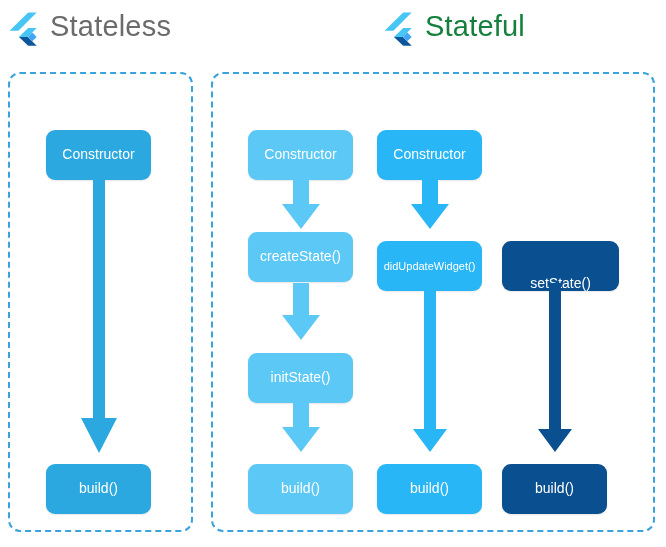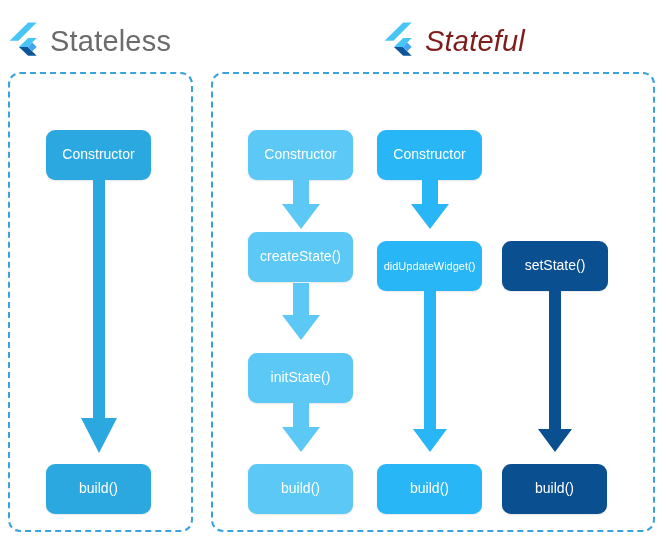--- a/index.html
+++ b/index.html
@@ -17,21 +17,21 @@
     width: 666px;
     height: 547px;
     background: #ffffff;
     overflow: hidden;
   }
 
   
   .section-head {
     position: absolute;
     display: flex;
-    align-items: flex-end;
+    align-items: flex-start;
     gap: 12px;
     height: 44px;
   }
   .flutter-logo {
     width: 30px;
     height: 34px;
     flex: 0 0 auto;
     display: block;
   }
   .section-title {
@@ -92,21 +92,21 @@
     <div class="section-title" style="color: rgb(107, 107, 107);">Stateless</div>
   </div>
 
   <div class="section-head" style="left:383px; top:12px;">
     <svg class="flutter-logo" viewBox="0 0 30 36">
       <polygon points="20.5,0.5 29.5,0.5 10.2,19.8 0.8,19.8" fill="#47c5f4"></polygon>
       <polygon points="20.5,17.0 29.5,17.0 20.1,26.4 10.7,26.4" fill="#47c5f4"></polygon>
       <polygon points="10.7,26.4 20.1,26.4 29.5,35.8 20.5,35.8" fill="#0d5699"></polygon>
       <polygon points="20.1,26.4 24.8,21.7 29.5,26.4 24.8,31.1" fill="#42a5f5"></polygon>
     </svg>
-    <div class="section-title" style="color: #7f1d1d; font-style: italic;">Stateful</div>
+    <div class="section-title" style="color: #15803d;">Stateful</div>
   </div>
 
   <div class="dashed-box" style="left: 8px; top: 72px; width: 185px; height: 460px; border-color: rgb(58, 163, 220);"></div>
   <div class="dashed-box" style="left: 211px; top: 72px; width: 444px; height: 460px; border-color: rgb(58, 163, 220);"></div>
 
   <div class="node t-md" style="left: 46px; top: 118px; width: 105px; height: 50px; background: rgb(43, 168, 224);">
     <span>Constructor</span>
   </div>
 
   <div class="arrow" style="left:80px; top:170px; width:38px; height:284px;">
@@ -170,21 +170,21 @@
   <div class="arrow" style="left:412px; top:283px; width:36px; height:170px;">
     <svg viewBox="0 0 36 170" preserveAspectRatio="none">
       <polygon points="12,0 24,0 24,146 35,146 18,169 1,146 12,146" fill="#29b6f6"></polygon>
     </svg>
   </div>
 
   <div class="node t-md" style="left: 377px; top: 452px; width: 105px; height: 50px; background: rgb(41, 182, 246);">
     <span>build()</span>
   </div>
 
-  <div class="node t-md" style="left: 502px; top: 229px; width: 106px; height: 50px; background: rgb(10, 79, 143);">
+  <div class="node t-md" style="left: 502px; top: 229px; width: 117px; height: 50px; background: rgb(10, 79, 143); align-items: flex-end;">
     <span>setState()</span>
   </div>
 
   <div class="arrow" style="left:537px; top:283px; width:36px; height:170px;">
     <svg viewBox="0 0 36 170" preserveAspectRatio="none">
       <polygon points="12,0 24,0 24,146 35,146 18,169 1,146 12,146" fill="#0a4f8f"></polygon>
     </svg>
   </div>
 
   <div class="node t-md" style="left: 502px; top: 452px; width: 105px; height: 50px; background: rgb(10, 79, 143);">

